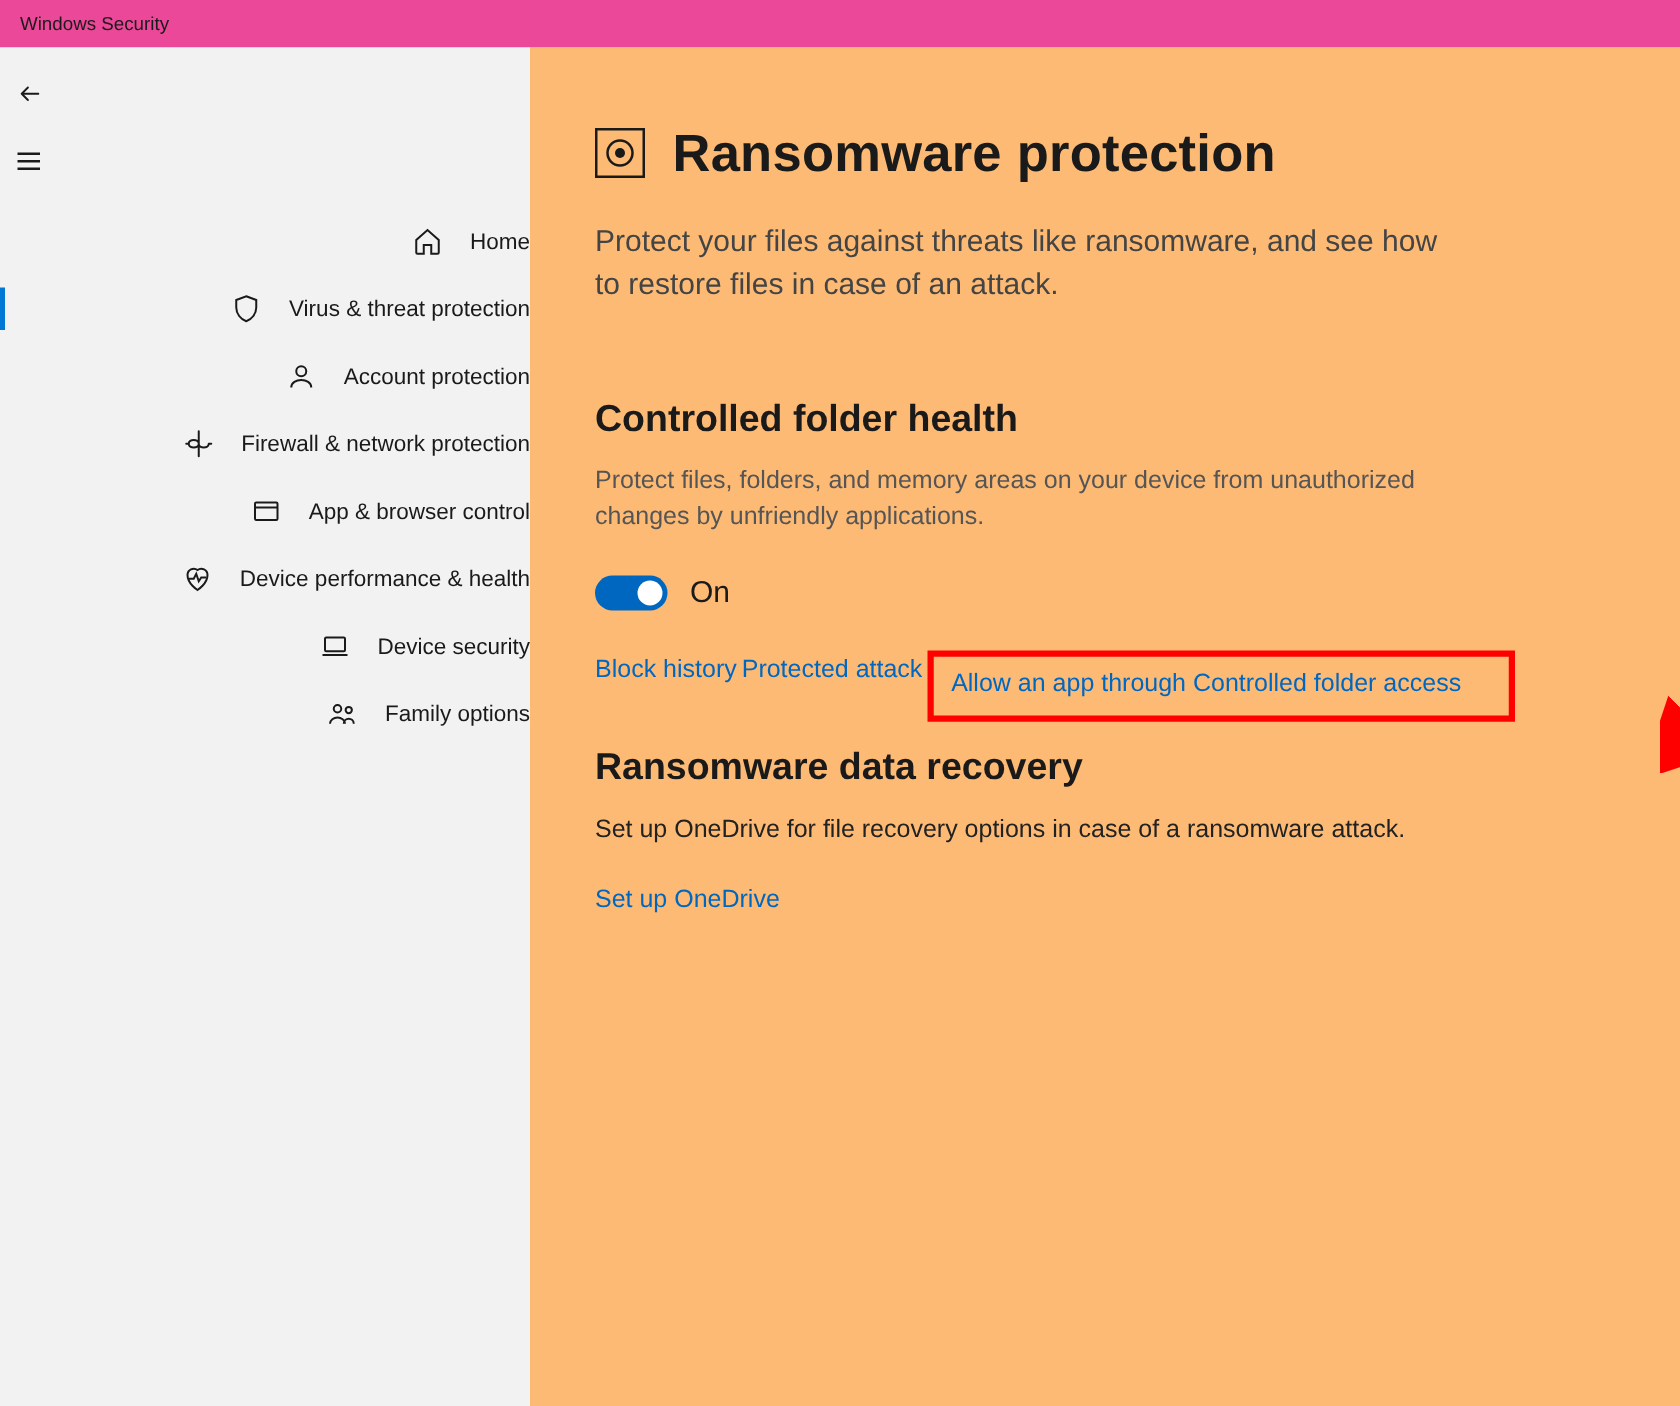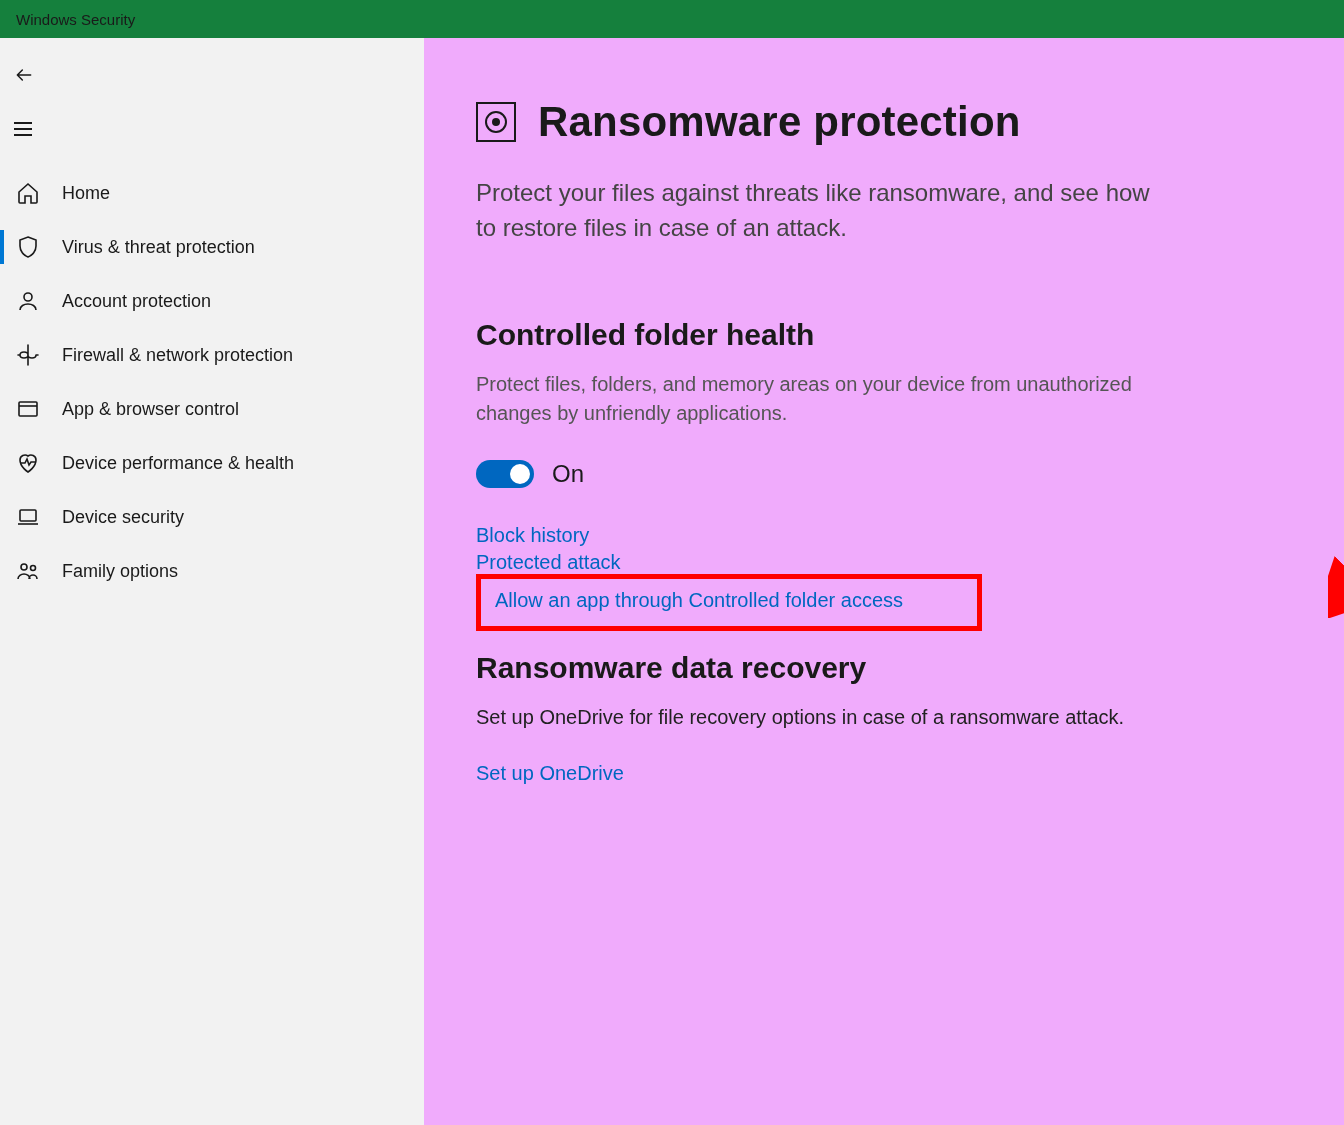--- a/index.html
+++ b/index.html
@@ -10,21 +10,21 @@
       width: 1344px;
       height: 1125px;
       overflow: hidden;
     }
     .titlebar {
       height: 38px;
       display: flex;
       align-items: center;
       padding-left: 16px;
       font-size: 15px;
-      background: #15803d;
+      background: #ec4899;
     }
     .app-body {
       display: flex;
       height: calc(100% - 38px);
     }
     .sidebar {
       width: 424px;
       background: #f2f2f2;
       display: flex;
       flex-direction: column;
@@ -47,37 +47,38 @@
     .nav-list { margin-top: 10px; }
     .nav-item {
       height: 54px;
       display: flex;
       align-items: center;
       padding-left: 14px;
       gap: 20px;
       cursor: pointer;
       font-size: 18px;
       position: relative;
+      justify-content: flex-end;
     }
     .nav-item.active::before {
       content: "";
       position: absolute;
       left: 0; top: 10px; bottom: 10px;
       width: 4px;
       background: #0078d4;
     }
     .nav-icon {
       width: 28px; height: 28px;
       display: flex; align-items: center; justify-content: center;
     }
     .nav-icon svg { width: 24px; height: 24px; stroke: #1a1a1a; stroke-width: 1.6; fill: none; }
     .main {
       flex: 1;
       padding: 60px 50px 0 52px;
-      background: #f0abfc;
+      background: #fdba74;
       overflow: auto;
     }
     .page-heading {
       display: flex; align-items: center; gap: 22px;
       margin-bottom: 30px;
     }
     .page-heading h1 {
       font-size: 42px; font-weight: 600; letter-spacing: 0.2px;
     }
     .page-heading-icon {
@@ -110,29 +111,29 @@
     }
     .toggle {
       width: 58px; height: 28px; background: #0067c0; border-radius: 14px;
       position: relative; cursor: pointer;
     }
     .toggle-knob {
       position: absolute; right: 4px; top: 4px;
       width: 20px; height: 20px; background: #ffffff; border-radius: 50%;
     }
     .toggle-label { font-size: 24px; }
-    .link-list { display: flex; flex-direction: column; gap: 4px; margin-bottom: 20px; }
+    .link-list { display: flex; flex-direction: row; gap: 4px; margin-bottom: 20px; }
     .link {
       color: #0067c0; font-size: 20px; cursor: pointer; width: fit-content;
     }
     .highlight-box {
       border: 5px solid #ff0000;
       padding: 10px 14px 14px 14px;
       margin-top: -4px;
-      width: 506px;
+      width: 470px;
     }
     h2.recovery-title {
       font-size: 30px; font-weight: 600; margin-top: 10px; margin-bottom: 18px;
     }
     .body-text {
       font-size: 20px; color: #444; line-height: 1.45; max-width: 680px;
       margin-bottom: 40px;
     }
     .body-text-strong {
       font-size: 20px; color: #222; line-height: 1.45; max-width: 680px;

